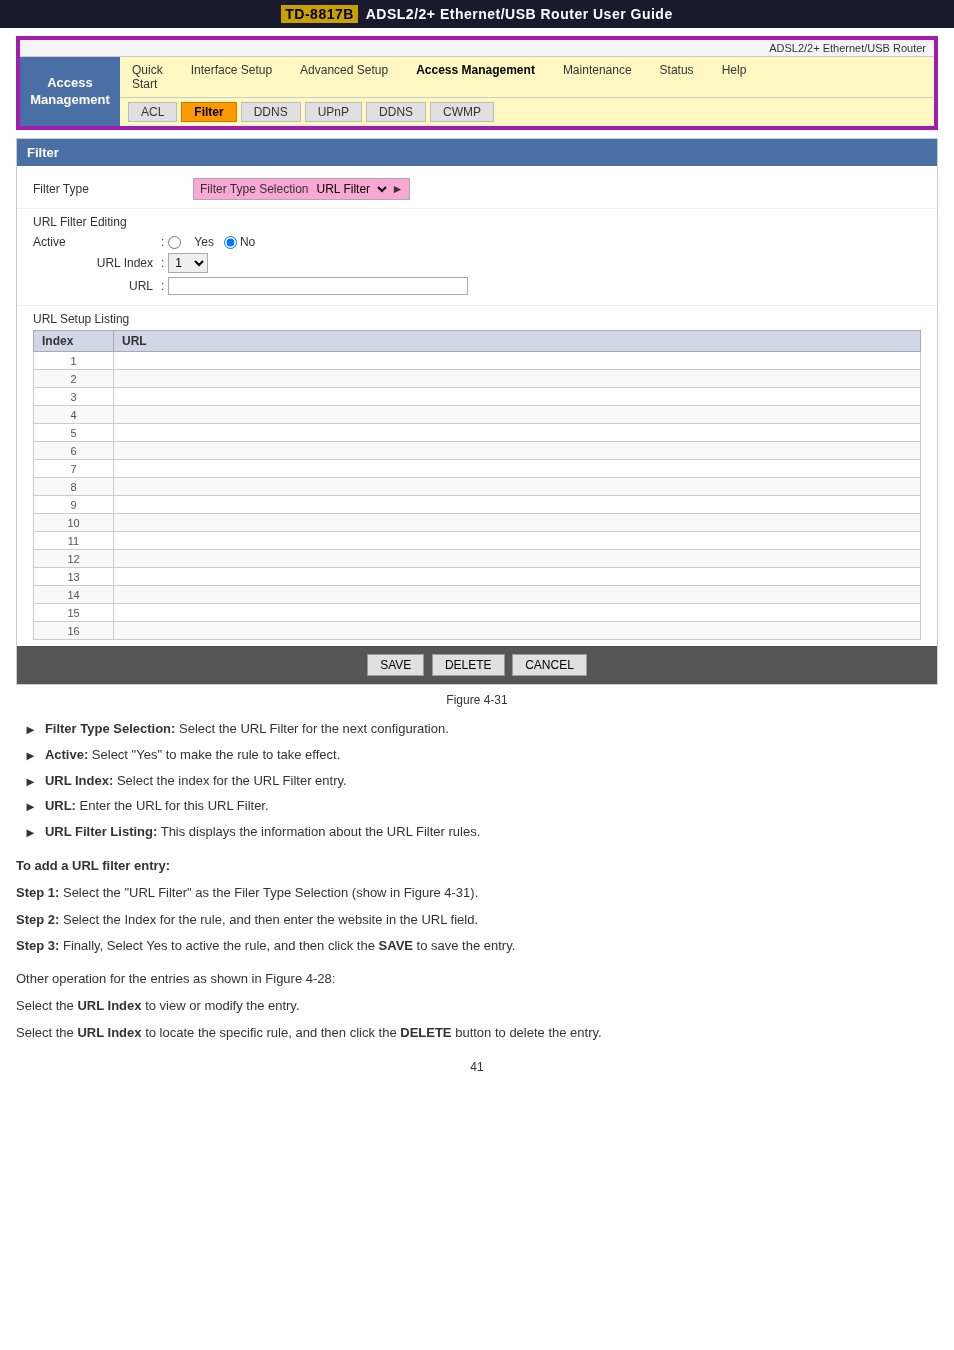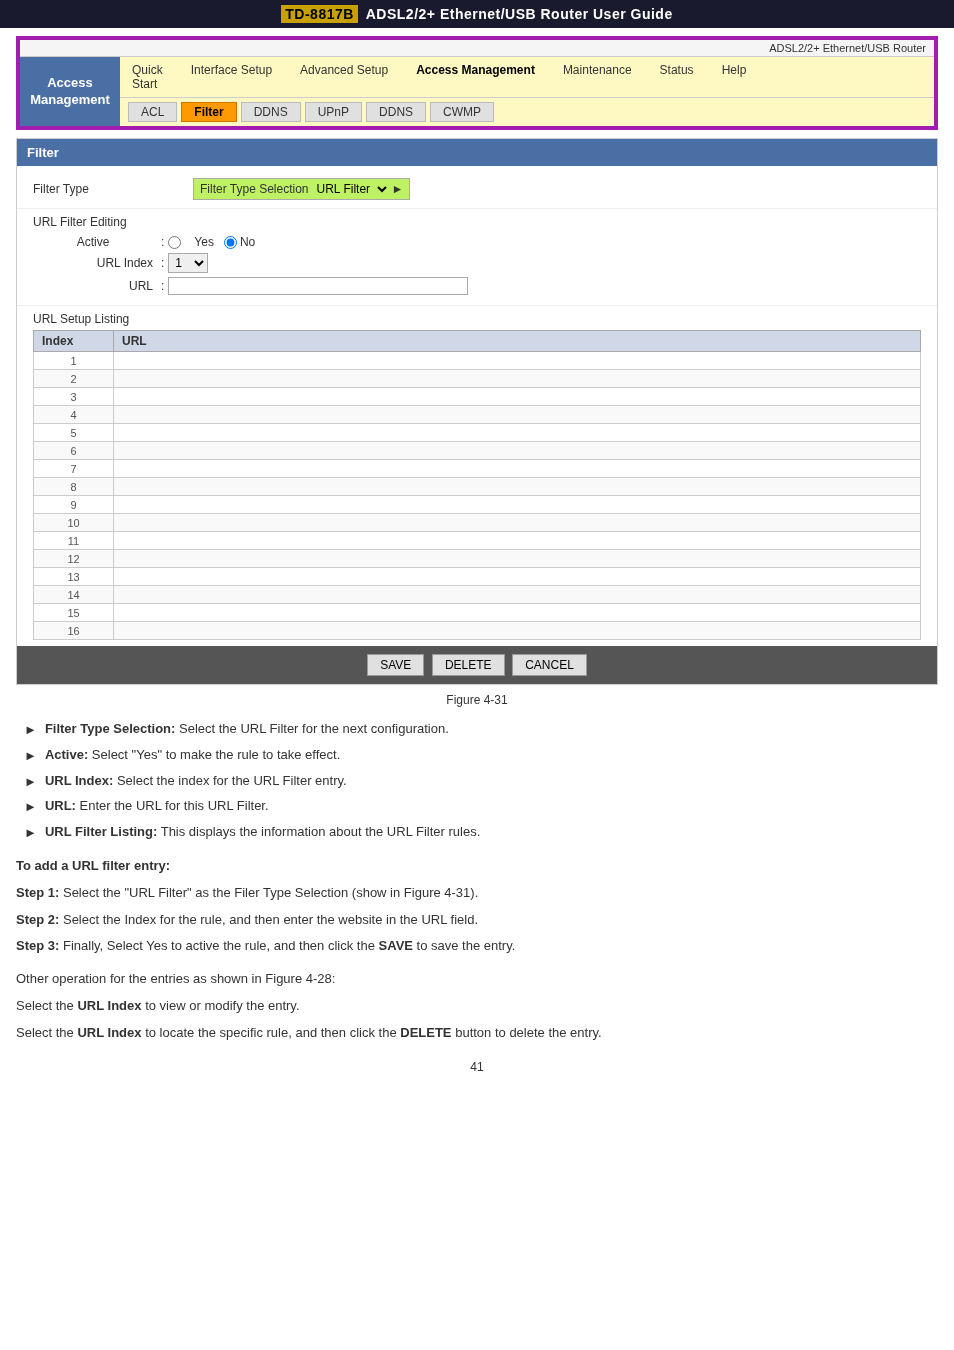--- a/index.html
+++ b/index.html
@@ -236,35 +236,35 @@
 </div>
 
 <div class="content-area">
 
   <div class="section-label">
     <span>Filter</span>
   </div>
 
   <div style="display:flex; align-items:flex-start; padding:8px 16px; border-bottom:1px solid #eee;">
     <div style="min-width:160px; font-size:12px; color:#333; padding-top:4px;">Filter Type</div>
-    <div style="display:flex; align-items:center; border:1px solid #aaa; padding:2px 6px; background:#bef264; font-size:12px;">
+    <div style="display:flex; align-items:center; border:1px solid #aaa; padding:2px 6px; background:#f9a8d4; font-size:12px;">
       <span style="margin-right:4px;">Filter Type Selection</span>
       <select style="border:none; background:transparent; font-size:12px; outline:none;">
         <option>URL Filter</option>
         <option>MAC Filter</option>
       </select>
       <span style="margin-left:2px;">►</span>
     </div>
   </div>
 
   <div style="padding:6px 16px; border-bottom:1px solid #eee;">
     <div style="font-size:12px; color:#333; margin-bottom:6px;">URL Filter Editing</div>
 
     <div style="display:flex; align-items:center; margin-bottom:4px;">
-      <span style="min-width:120px; font-size:12px; text-align:center; margin-right:8px;">Active</span>
+      <span style="min-width:120px; font-size:12px; text-align:left; margin-right:8px;">Active</span>
       <span style="font-size:12px; margin-right:4px;">:</span>
       <label style="display:flex; align-items:center; gap:13px; font-size:12px; margin-right:10px;">
         <input type="radio" name="active" value="yes" style="">
         <span>Yes</span>
       </label>
       <label style="display:flex; align-items:center; gap:3px; font-size:12px;">
         <input type="radio" name="active" value="no" checked="" style="">
         <span>No</span>
       </label>
     </div>

